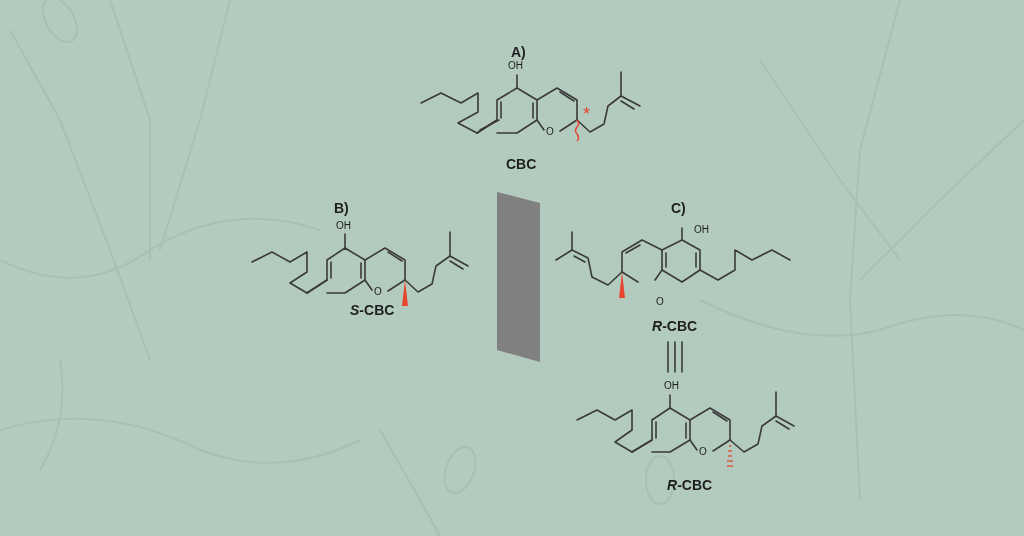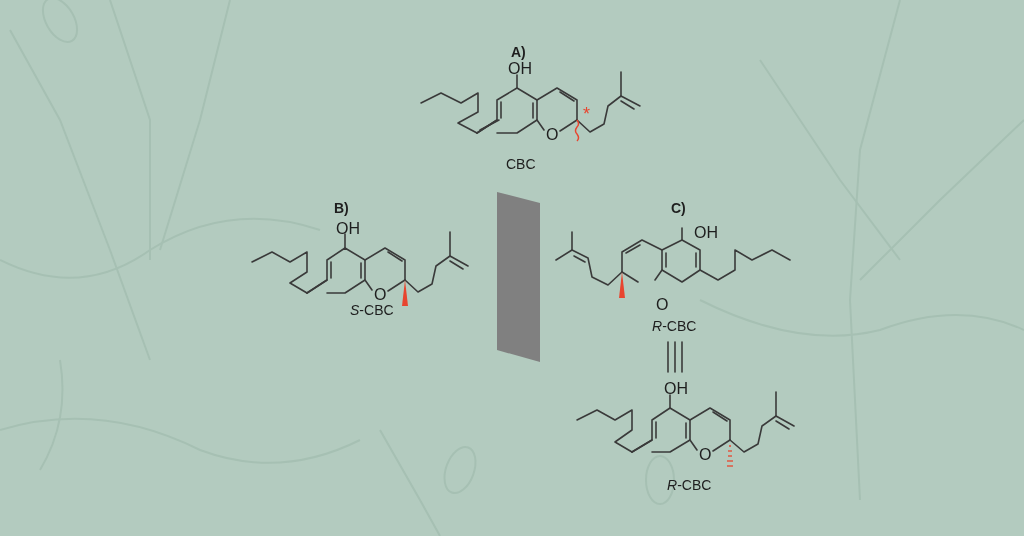--- a/index.html
+++ b/index.html
@@ -1,22 +1,22 @@
 <!DOCTYPE html>
 <html><head>
 <meta charset="utf-8">
 <style>
   html, body { margin:0; padding:0; }
   body { width:1024px; height:536px; overflow:hidden; background:#b3cbbf; position:relative; font-family:"Liberation Sans", sans-serif; }
   #canvas { position:absolute; left:0; top:0; width:1024px; height:536px; }
   .bond { stroke:#3a3a3a; stroke-width:1.6; fill:none; stroke-linecap:round; stroke-linejoin:round; }
   .leaf { stroke:#a6c0b3; stroke-width:2; fill:none; }
   .lbl { position:absolute; font-weight:bold; font-size:14px; color:#1e1e1e; }
-  .atom { position:absolute; font-size:16px; color:#1e1e1e; }
-  .name { position:absolute; font-weight:normal; font-size:14px; color:#1e1e1e; }
+  .atom { position:absolute; font-size:10px; color:#1e1e1e; }
+  .name { position:absolute; font-weight:bold; font-size:14px; color:#1e1e1e; }
   .name i { font-style:italic; }
 </style>
 </head>
 <body>
 
 <svg id="canvas" viewBox="0 0 1024 536">
 
   <g>
     <path class="leaf" d="M10 30 L60 120 L110 250 L150 360"></path>
     <path class="leaf" d="M110 0 L150 120 L150 260"></path>

